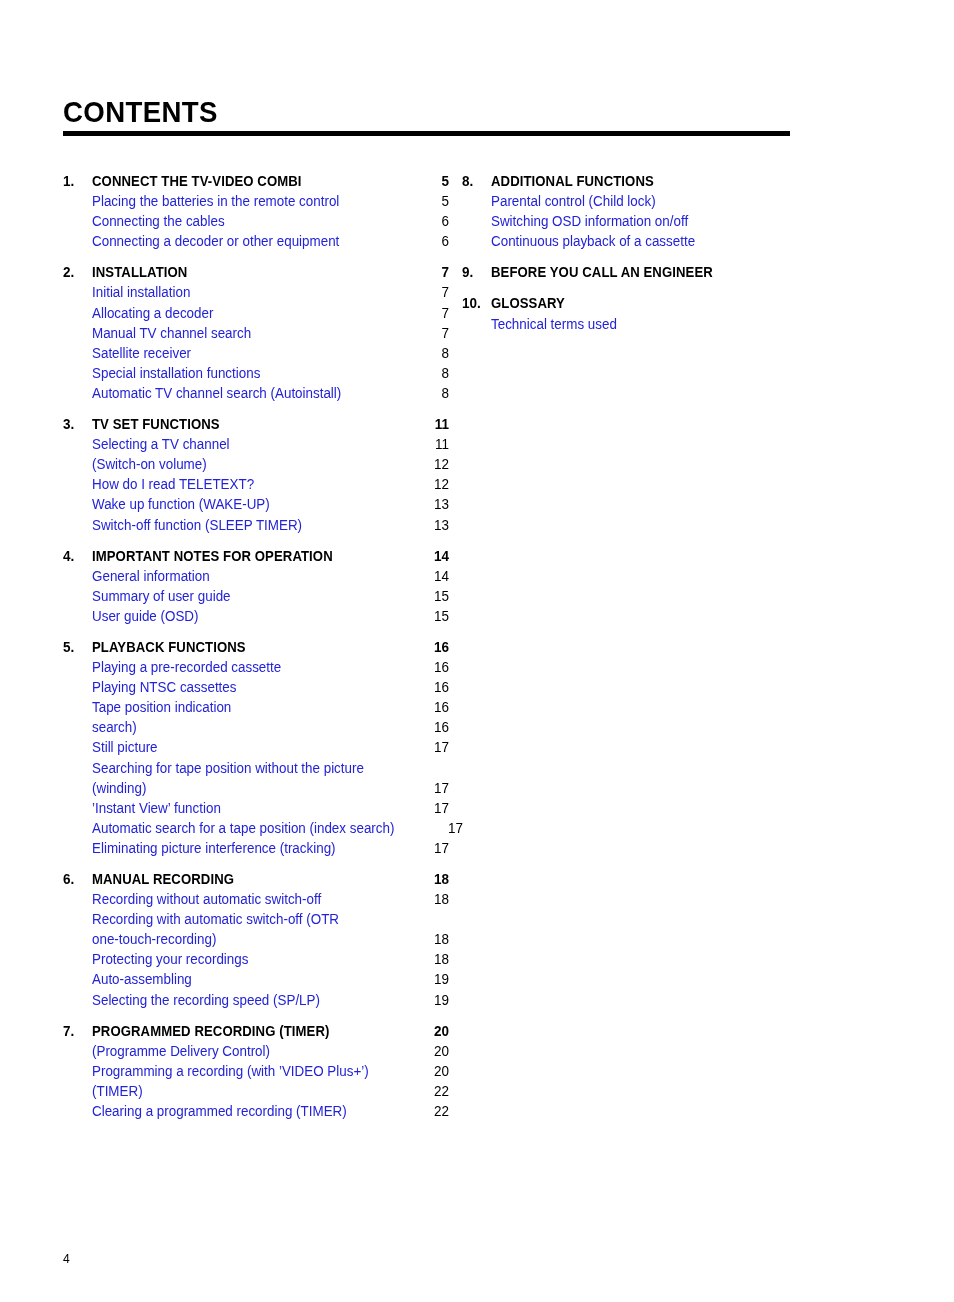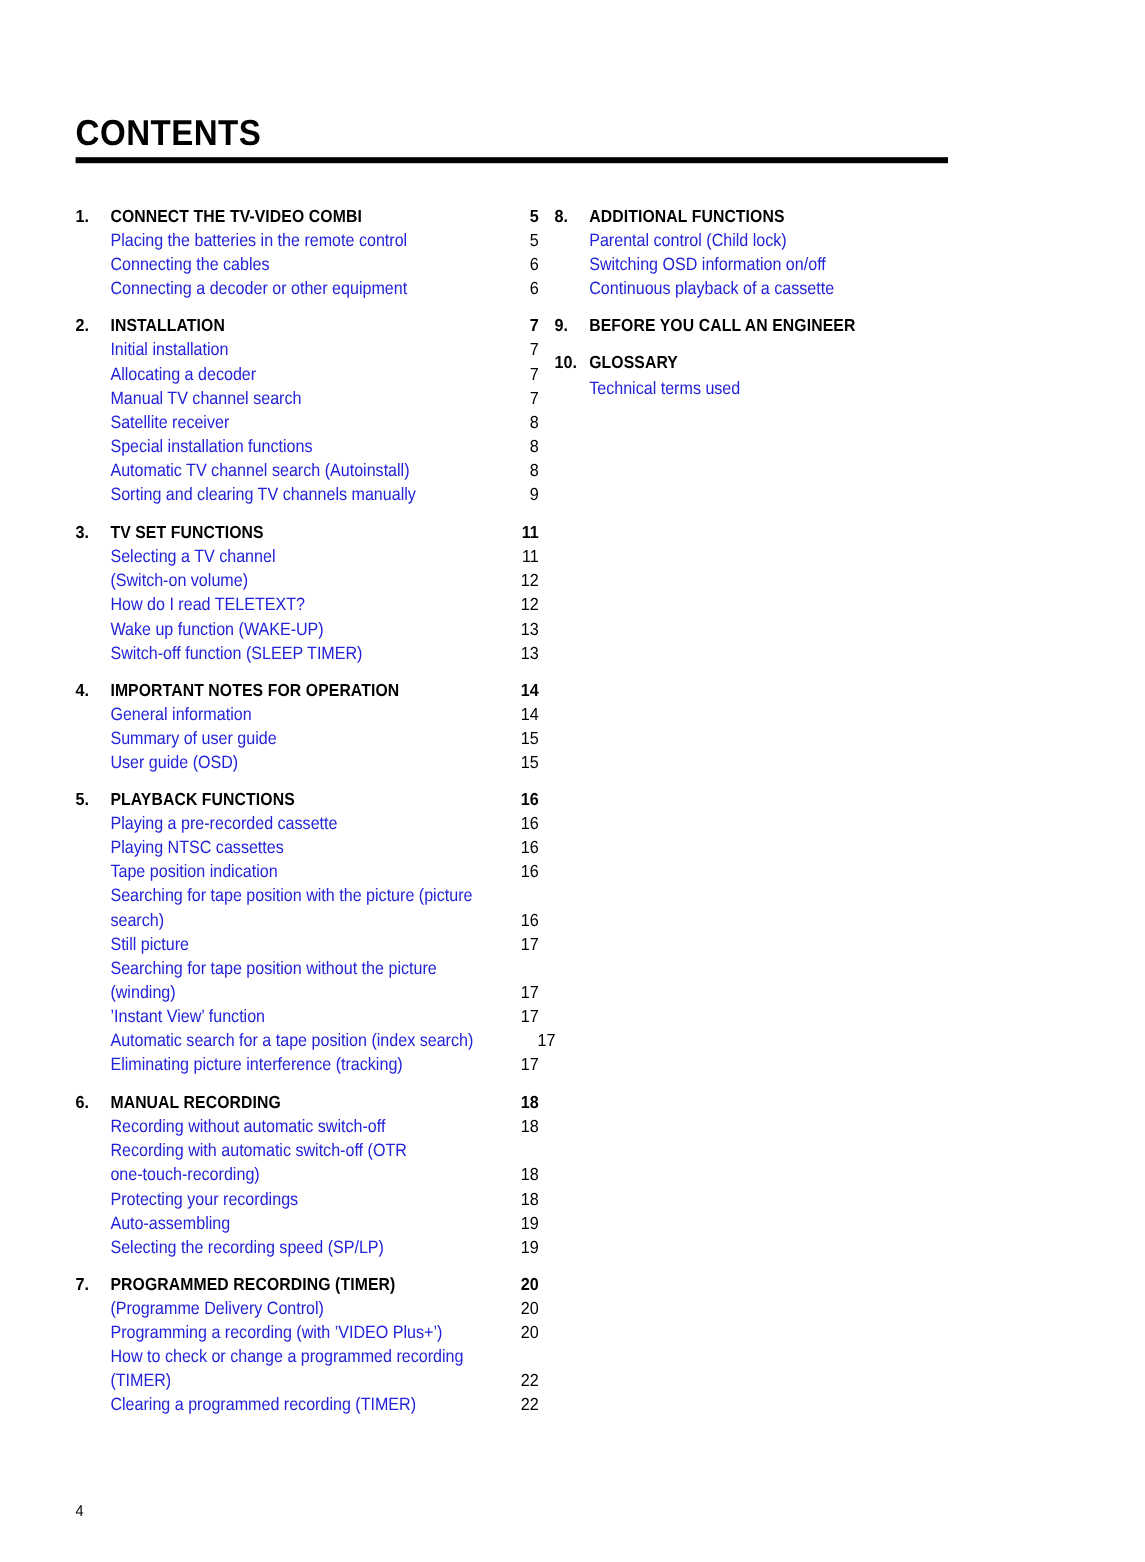--- a/index.html
+++ b/index.html
@@ -239,28 +239,20 @@
           </div>
         </div>
         <div class="row sub">
           <div class="num blank">&nbsp;</div>
           <div class="body-cell">
             <span class="label">Automatic TV channel search (Autoinstall)</span>
             <span class="leader"></span>
             <span class="pg">8</span>
           </div>
         </div>
-        <div class="row sub">
-          <div class="num blank">&nbsp;</div>
-          <div class="body-cell">
-            <span class="label">Sorting and clearing TV channels manually</span>
-            <span class="leader"></span>
-            <span class="pg">9</span>
-          </div>
-        </div>
       </div>
       <div class="group">
         <div class="row sec">
           <div class="num">3.</div>
           <div class="body-cell">
             <span class="label">TV SET FUNCTIONS</span>
             <span class="leader"></span>
             <span class="pg">11</span>
           </div>
         </div>
@@ -365,126 +357,118 @@
           </div>
         </div>
         <div class="row sub">
           <div class="num blank">&nbsp;</div>
           <div class="body-cell">
             <span class="label">Tape position indication</span>
             <span class="leader"></span>
             <span class="pg">16</span>
           </div>
         </div>
+        <div class="row sub">
+          <div class="num blank">&nbsp;</div>
+          <div class="body-cell">
+            <span class="label">search)</span>
+            <span class="leader"></span>
+            <span class="pg">16</span>
+          </div>
+        </div>
+        <div class="row sub">
+          <div class="num blank">&nbsp;</div>
+          <div class="body-cell">
+            <span class="label">Still picture</span>
+            <span class="leader"></span>
+            <span class="pg">17</span>
+          </div>
+        </div>
         <div class="row sub nolead">
           <div class="num blank">&nbsp;</div>
           <div class="body-cell">
-            <span class="label">Searching for tape position with the picture (picture</span>
+            <span class="label">Searching for tape position without the picture</span>
             <span class="leader"></span>
             <span class="pg"></span>
           </div>
         </div>
         <div class="row sub">
           <div class="num blank">&nbsp;</div>
           <div class="body-cell">
-            <span class="label">search)</span>
-            <span class="leader"></span>
-            <span class="pg">16</span>
-          </div>
-        </div>
-        <div class="row sub">
-          <div class="num blank">&nbsp;</div>
-          <div class="body-cell">
-            <span class="label">Still picture</span>
+            <span class="label">(winding)</span>
             <span class="leader"></span>
             <span class="pg">17</span>
           </div>
         </div>
+        <div class="row sub">
+          <div class="num blank">&nbsp;</div>
+          <div class="body-cell">
+            <span class="label">’Instant View’ function</span>
+            <span class="leader"></span>
+            <span class="pg">17</span>
+          </div>
+        </div>
+        <div class="row sub">
+          <div class="num blank">&nbsp;</div>
+          <div class="body-cell">
+            <span class="label">Automatic search for a tape position (index search)</span>
+            <span class="leader"></span>
+            <span class="pg">17</span>
+          </div>
+        </div>
+        <div class="row sub">
+          <div class="num blank">&nbsp;</div>
+          <div class="body-cell">
+            <span class="label">Eliminating picture interference (tracking)</span>
+            <span class="leader"></span>
+            <span class="pg">17</span>
+          </div>
+        </div>
+      </div>
+      <div class="group">
+        <div class="row sec">
+          <div class="num">6.</div>
+          <div class="body-cell">
+            <span class="label">MANUAL RECORDING</span>
+            <span class="leader"></span>
+            <span class="pg">18</span>
+          </div>
+        </div>
+        <div class="row sub">
+          <div class="num blank">&nbsp;</div>
+          <div class="body-cell">
+            <span class="label">Recording without automatic switch-off</span>
+            <span class="leader"></span>
+            <span class="pg">18</span>
+          </div>
+        </div>
         <div class="row sub nolead">
           <div class="num blank">&nbsp;</div>
           <div class="body-cell">
-            <span class="label">Searching for tape position without the picture</span>
+            <span class="label">Recording with automatic switch-off (OTR</span>
             <span class="leader"></span>
             <span class="pg"></span>
           </div>
         </div>
         <div class="row sub">
           <div class="num blank">&nbsp;</div>
           <div class="body-cell">
-            <span class="label">(winding)</span>
-            <span class="leader"></span>
-            <span class="pg">17</span>
-          </div>
-        </div>
-        <div class="row sub">
-          <div class="num blank">&nbsp;</div>
-          <div class="body-cell">
-            <span class="label">’Instant View’ function</span>
-            <span class="leader"></span>
-            <span class="pg">17</span>
-          </div>
-        </div>
-        <div class="row sub">
-          <div class="num blank">&nbsp;</div>
-          <div class="body-cell">
-            <span class="label">Automatic search for a tape position (index search)</span>
-            <span class="leader"></span>
-            <span class="pg">17</span>
-          </div>
-        </div>
-        <div class="row sub">
-          <div class="num blank">&nbsp;</div>
-          <div class="body-cell">
-            <span class="label">Eliminating picture interference (tracking)</span>
-            <span class="leader"></span>
-            <span class="pg">17</span>
-          </div>
-        </div>
-      </div>
-      <div class="group">
-        <div class="row sec">
-          <div class="num">6.</div>
-          <div class="body-cell">
-            <span class="label">MANUAL RECORDING</span>
+            <span class="label">one-touch-recording)</span>
             <span class="leader"></span>
             <span class="pg">18</span>
           </div>
         </div>
         <div class="row sub">
           <div class="num blank">&nbsp;</div>
           <div class="body-cell">
-            <span class="label">Recording without automatic switch-off</span>
+            <span class="label">Protecting your recordings</span>
             <span class="leader"></span>
             <span class="pg">18</span>
           </div>
         </div>
-        <div class="row sub nolead">
-          <div class="num blank">&nbsp;</div>
-          <div class="body-cell">
-            <span class="label">Recording with automatic switch-off (OTR</span>
-            <span class="leader"></span>
-            <span class="pg"></span>
-          </div>
-        </div>
-        <div class="row sub">
-          <div class="num blank">&nbsp;</div>
-          <div class="body-cell">
-            <span class="label">one-touch-recording)</span>
-            <span class="leader"></span>
-            <span class="pg">18</span>
-          </div>
-        </div>
-        <div class="row sub">
-          <div class="num blank">&nbsp;</div>
-          <div class="body-cell">
-            <span class="label">Protecting your recordings</span>
-            <span class="leader"></span>
-            <span class="pg">18</span>
-          </div>
-        </div>
         <div class="row sub">
           <div class="num blank">&nbsp;</div>
           <div class="body-cell">
             <span class="label">Auto-assembling</span>
             <span class="leader"></span>
             <span class="pg">19</span>
           </div>
         </div>
         <div class="row sub">
           <div class="num blank">&nbsp;</div>
@@ -511,28 +495,20 @@
             <span class="leader"></span>
             <span class="pg">20</span>
           </div>
         </div>
         <div class="row sub">
           <div class="num blank">&nbsp;</div>
           <div class="body-cell">
             <span class="label">Programming a recording (with ’VIDEO Plus+’)</span>
             <span class="leader"></span>
             <span class="pg">20</span>
-          </div>
-        </div>
-        <div class="row sub nolead">
-          <div class="num blank">&nbsp;</div>
-          <div class="body-cell">
-            <span class="label">How to check or change a programmed recording</span>
-            <span class="leader"></span>
-            <span class="pg"></span>
           </div>
         </div>
         <div class="row sub">
           <div class="num blank">&nbsp;</div>
           <div class="body-cell">
             <span class="label">(TIMER)</span>
             <span class="leader"></span>
             <span class="pg">22</span>
           </div>
         </div>

